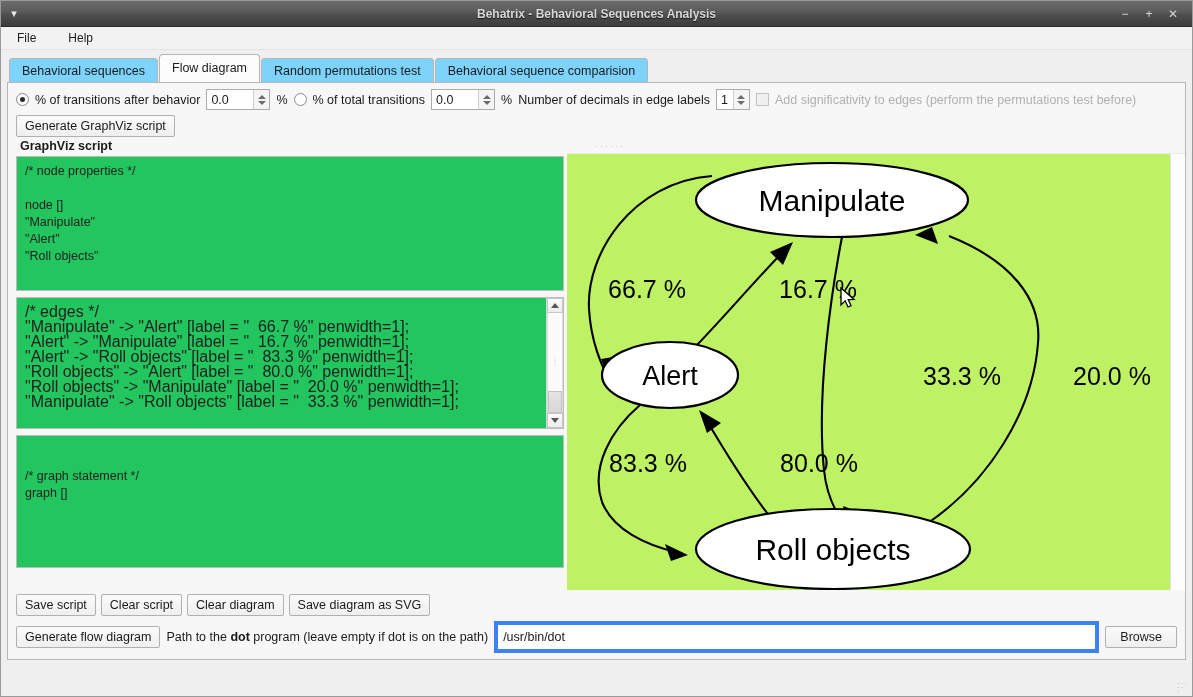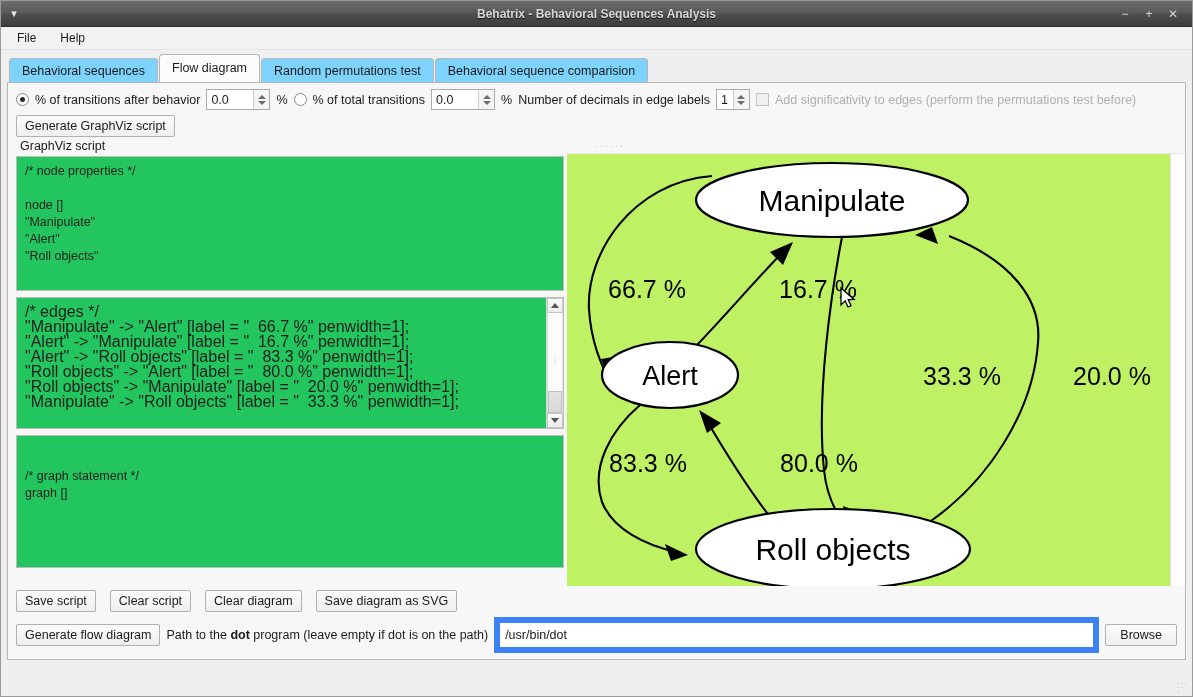--- a/index.html
+++ b/index.html
@@ -69,21 +69,21 @@
     width: 14px;
     text-align: center;
   }
   
   .menubar {
     height: 22px;
     background: #f2f2f2;
     display: flex;
     align-items: center;
     padding-left: 8px;
-    gap: 8px;
+    gap: 16px;
     border-bottom: 1px solid #e2e2e2;
     flex: 0 0 auto;
   }
   .menubar .menu-item {
     padding: 2px 8px;
     font-size: 12px;
     color: #202020;
     cursor: pointer;
     border-radius: 2px;
   }
@@ -239,20 +239,21 @@
     flex-direction: column;
     min-height: 0;
     padding-left: 8px;
     box-sizing: border-box;
   }
   .script-label {
     font-size: 12.5px;
     padding: 0 0 3px 4px;
     color: #1a1a1a;
     flex: 0 0 auto;
+    font-weight: bold;
   }
   .ta-wrap {
     position: relative;
     background: #22c55e;
     border: 1px solid #bcbcbc;
     box-sizing: border-box;
     overflow: hidden;
     flex: 0 0 auto;
   }
   .ta {
@@ -358,35 +359,35 @@
   }
 
   
   .bottom-rows {
     flex: 0 0 auto;
     padding: 4px 8px 6px 8px;
     background: #f7f7f7;
   }
   .btn-row {
     display: flex;
-    gap: 14px;
+    gap: 5px;
     align-items: center;
     margin-bottom: 5px;
   }
   .path-row {
     display: flex;
     gap: 6px;
     align-items: center;
     font-size: 12.5px;
     white-space: nowrap;
   }
   .path-input {
     flex: 1 1 auto;
     height: 22px;
-    border: 6px solid #3b82f6;
+    border: 4px solid #3b82f6;
     background: #fff;
     font-family: "Liberation Sans", sans-serif;
     font-size: 12.5px;
     padding: 12px 5px;
     box-sizing: border-box;
     color: #1a1a1a;
     outline: none;
   }
   .statusbar {
     height: 30px;

